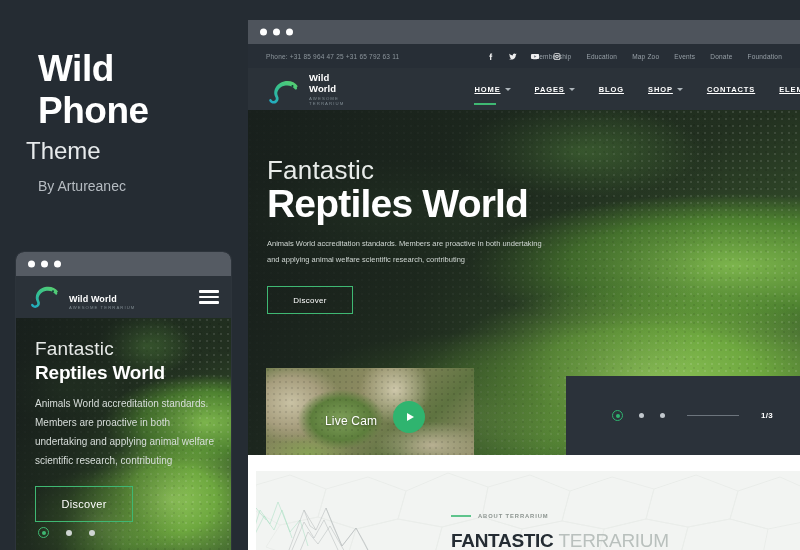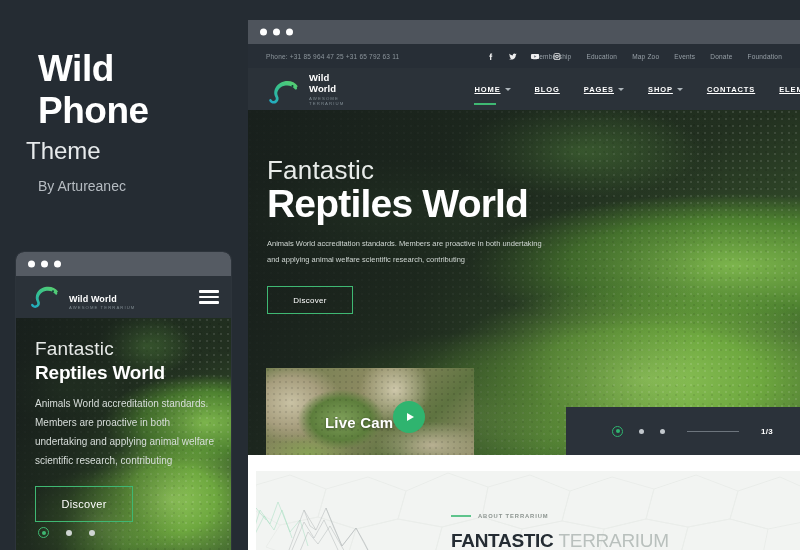--- a/index.html
+++ b/index.html
@@ -161,35 +161,35 @@
       radial-gradient(ellipse 34% 30% at 80% 78%, #b8b092 0%, rgba(140,132,104,0) 80%),
       radial-gradient(ellipse 28% 26% at 20% 86%, #86a055 0%, rgba(100,120,60,0) 78%),
       linear-gradient(135deg, #6f7d4c 0%, #8d8a62 40%, #5e7340 70%, #9a9270 100%);
   }
   .lizard-tex{
     position:absolute; inset:0; opacity:.25;
     background-image: radial-gradient(circle at 2px 2px, rgba(0,0,0,.4) 1px, rgba(0,0,0,0) 1.6px);
     background-size:6px 6px;
   }
   #livecam-label{
-    position:absolute; left:59px; top:46px; color:#ffffff; font-size:15px; font-weight:bold;
+    position:absolute; left:59px; top:46px; color:#ffffff; font-size:12px; font-weight:normal;
     text-shadow:0 1px 3px rgba(0,0,0,.5); letter-spacing:0.2px;
   }
   #play-btn{
     position:absolute; left:127px; top:33px; width:32px; height:32px; border-radius:50%;
     background:#2fb46f; display:flex; align-items:center; justify-content:center; cursor:pointer;
   }
   #play-btn:after{
     content:""; width:0;height:0;border-top:4.5px solid transparent;border-bottom:4.5px solid transparent;
     border-left:7px solid #ffffff; margin-left:2px;
   }
 
   
   #slider-panel{
-    position:absolute; right:0; bottom:0; width:234px; height:48px;
+    position:absolute; right:0; bottom:0; width:234px; height:79px;
     background:#2b323a; display:flex; align-items:center; padding-left:46px; gap:0;
   }
   .s-dots{ display:flex; align-items:center; gap:16px;}
   .s-dot{ width:5px;height:5px;border-radius:50%;background:#c2c8cd;}
   .s-dot.active{ width:11px;height:11px;background:transparent;border:1.3px solid #2fb46f;position:relative;}
   .s-dot.active:after{content:"";position:absolute;left:50%;top:50%;transform:translate(-50%,-50%);
     width:4px;height:4px;border-radius:50%;background:#2fb46f;}
   #s-line{ width:52px; height:1px; background:#6d757d; margin-left:22px;}
   #s-count{ color:#ffffff; font-size:8px; font-weight:bold; margin-left:22px; letter-spacing:0.3px;}
 
@@ -334,25 +334,25 @@
         <div class="logo-txt-tag" style="font-size:4.3px;margin-top:1.5px;">AWESOME TERRARIUM</div>
       </div>
     </div>
 
     <nav id="mainmenu">
       <div class="menu-item active">
         <span>HOME</span>
         <span class="caret"></span>
       </div>
       <div class="menu-item">
-        <span>BLOG</span>
-      </div>
-      <div class="menu-item">
         <span>PAGES</span>
         <span class="caret"></span>
+      </div>
+      <div class="menu-item">
+        <span>BLOG</span>
       </div>
       <div class="menu-item">
         <span>SHOP</span>
         <span class="caret"></span>
       </div>
       <div class="menu-item">
         <span>CONTACTS</span>
       </div>
       <div class="menu-item">
         <span>ELEMENTS</span>

